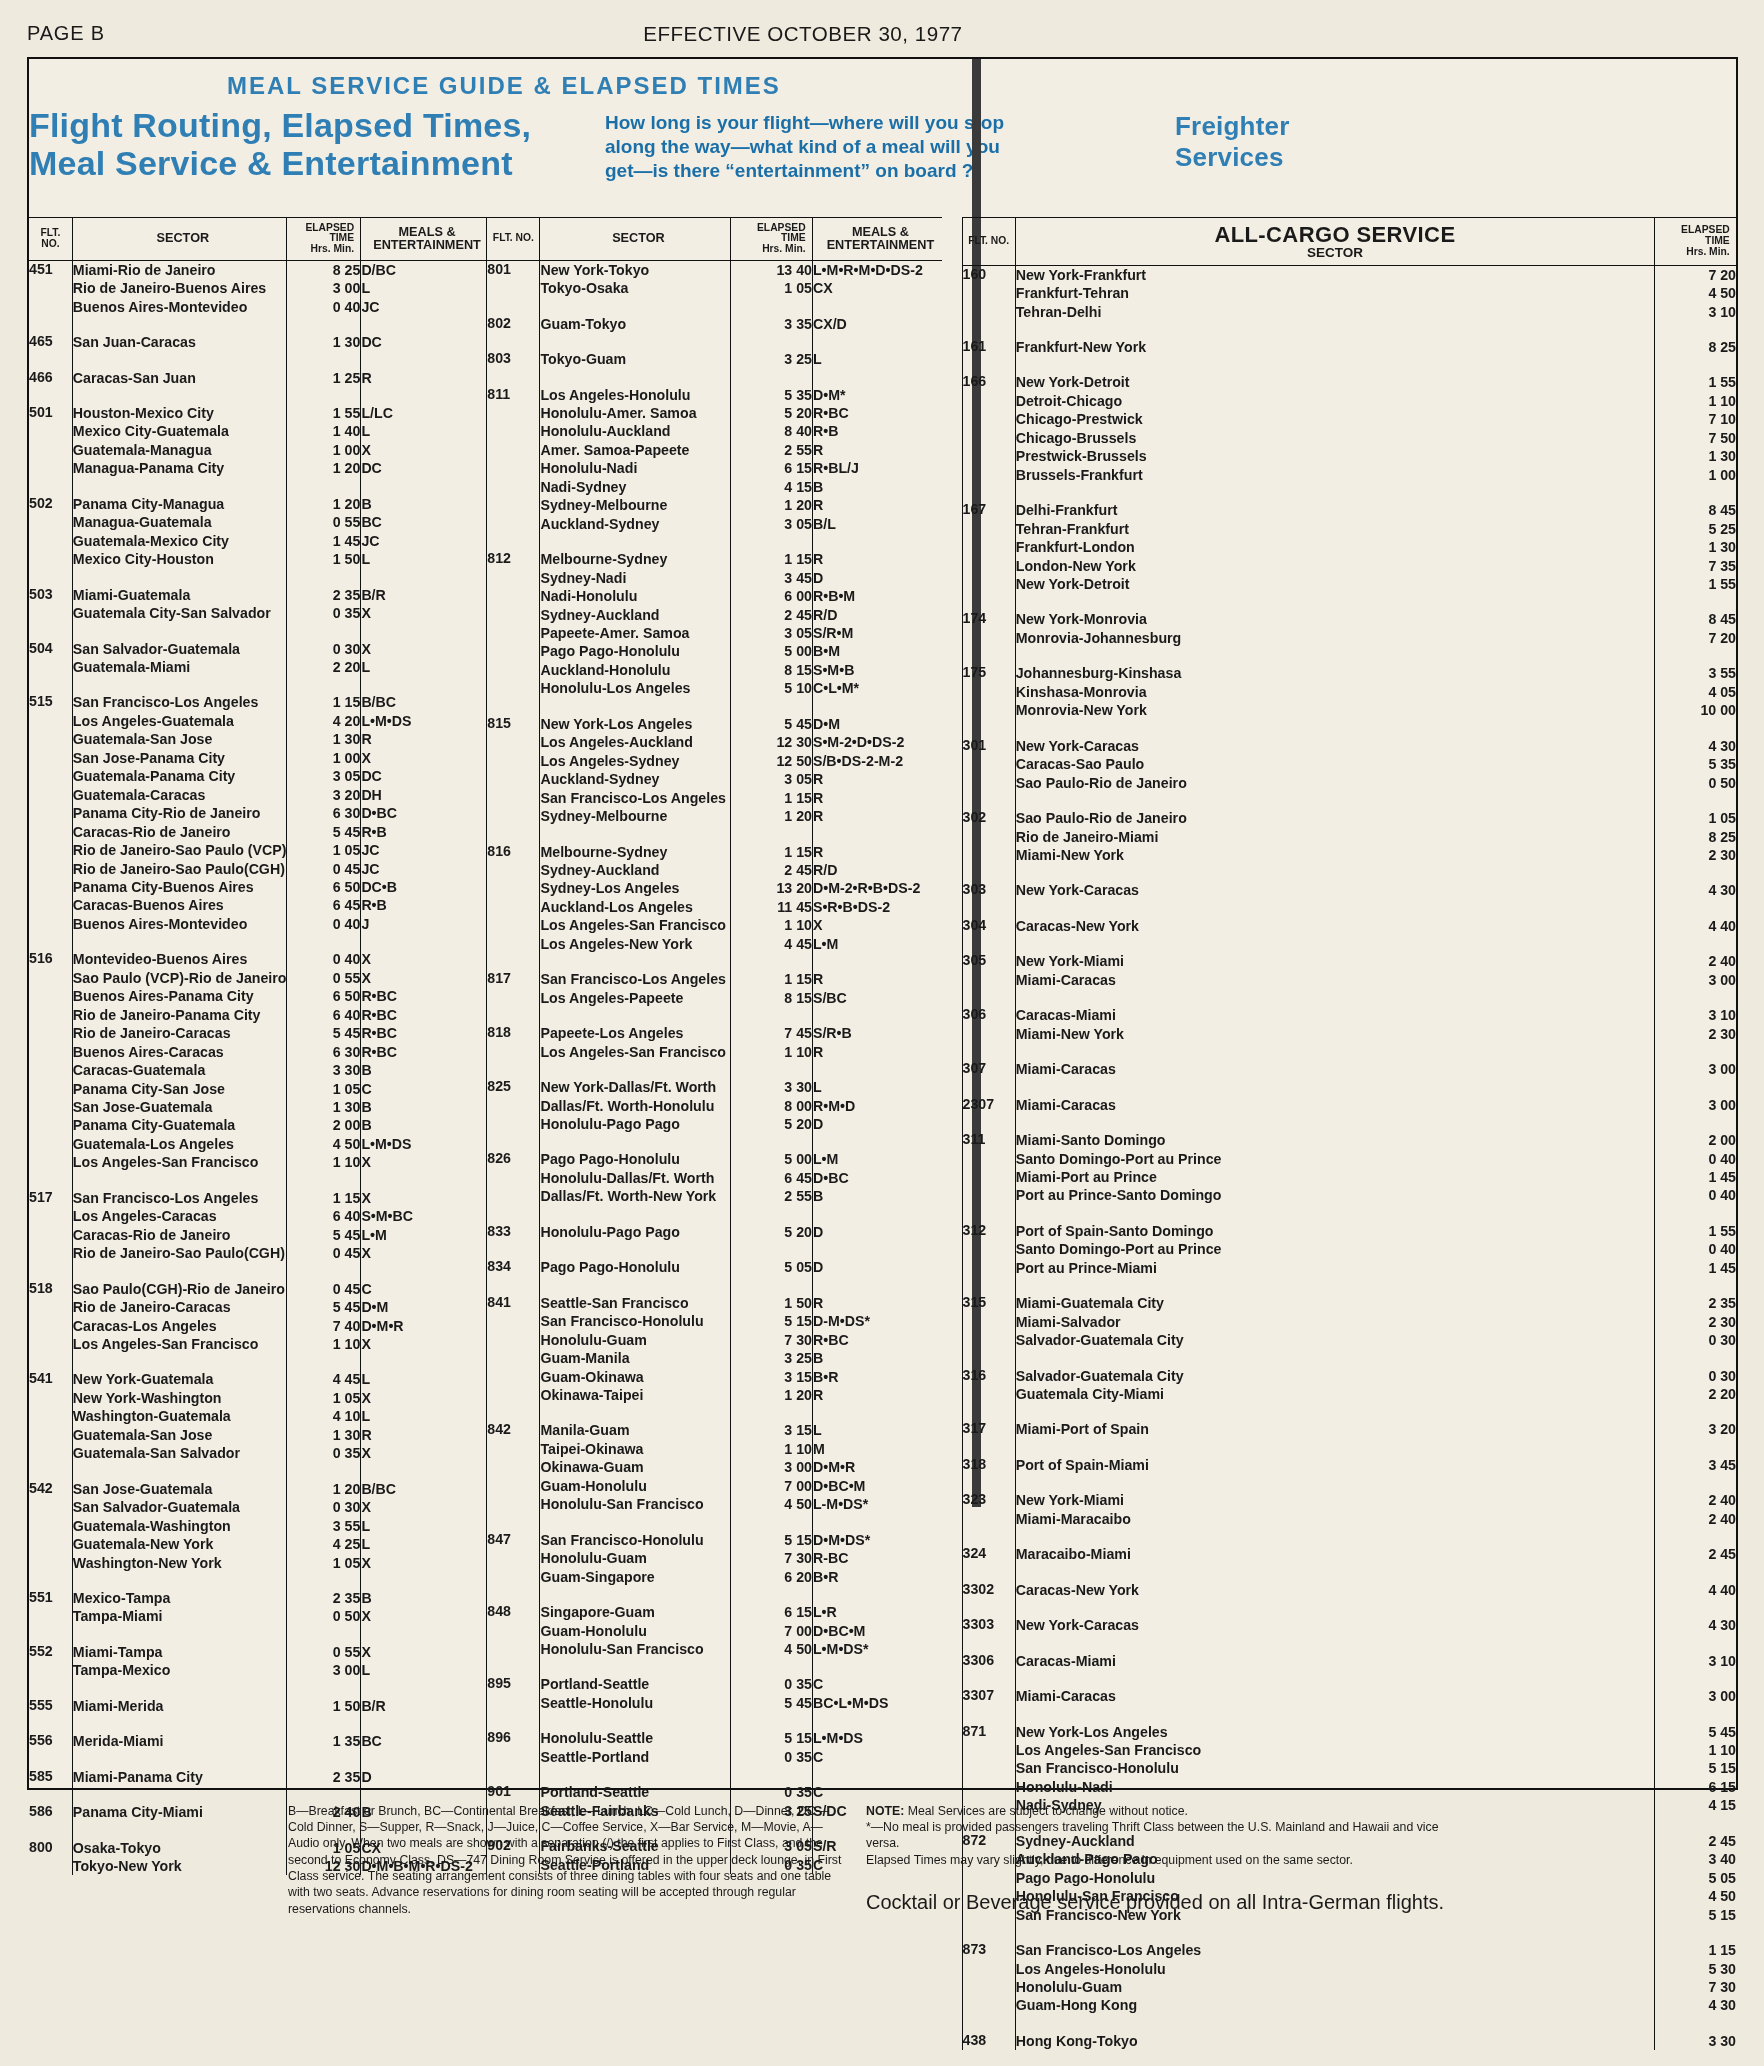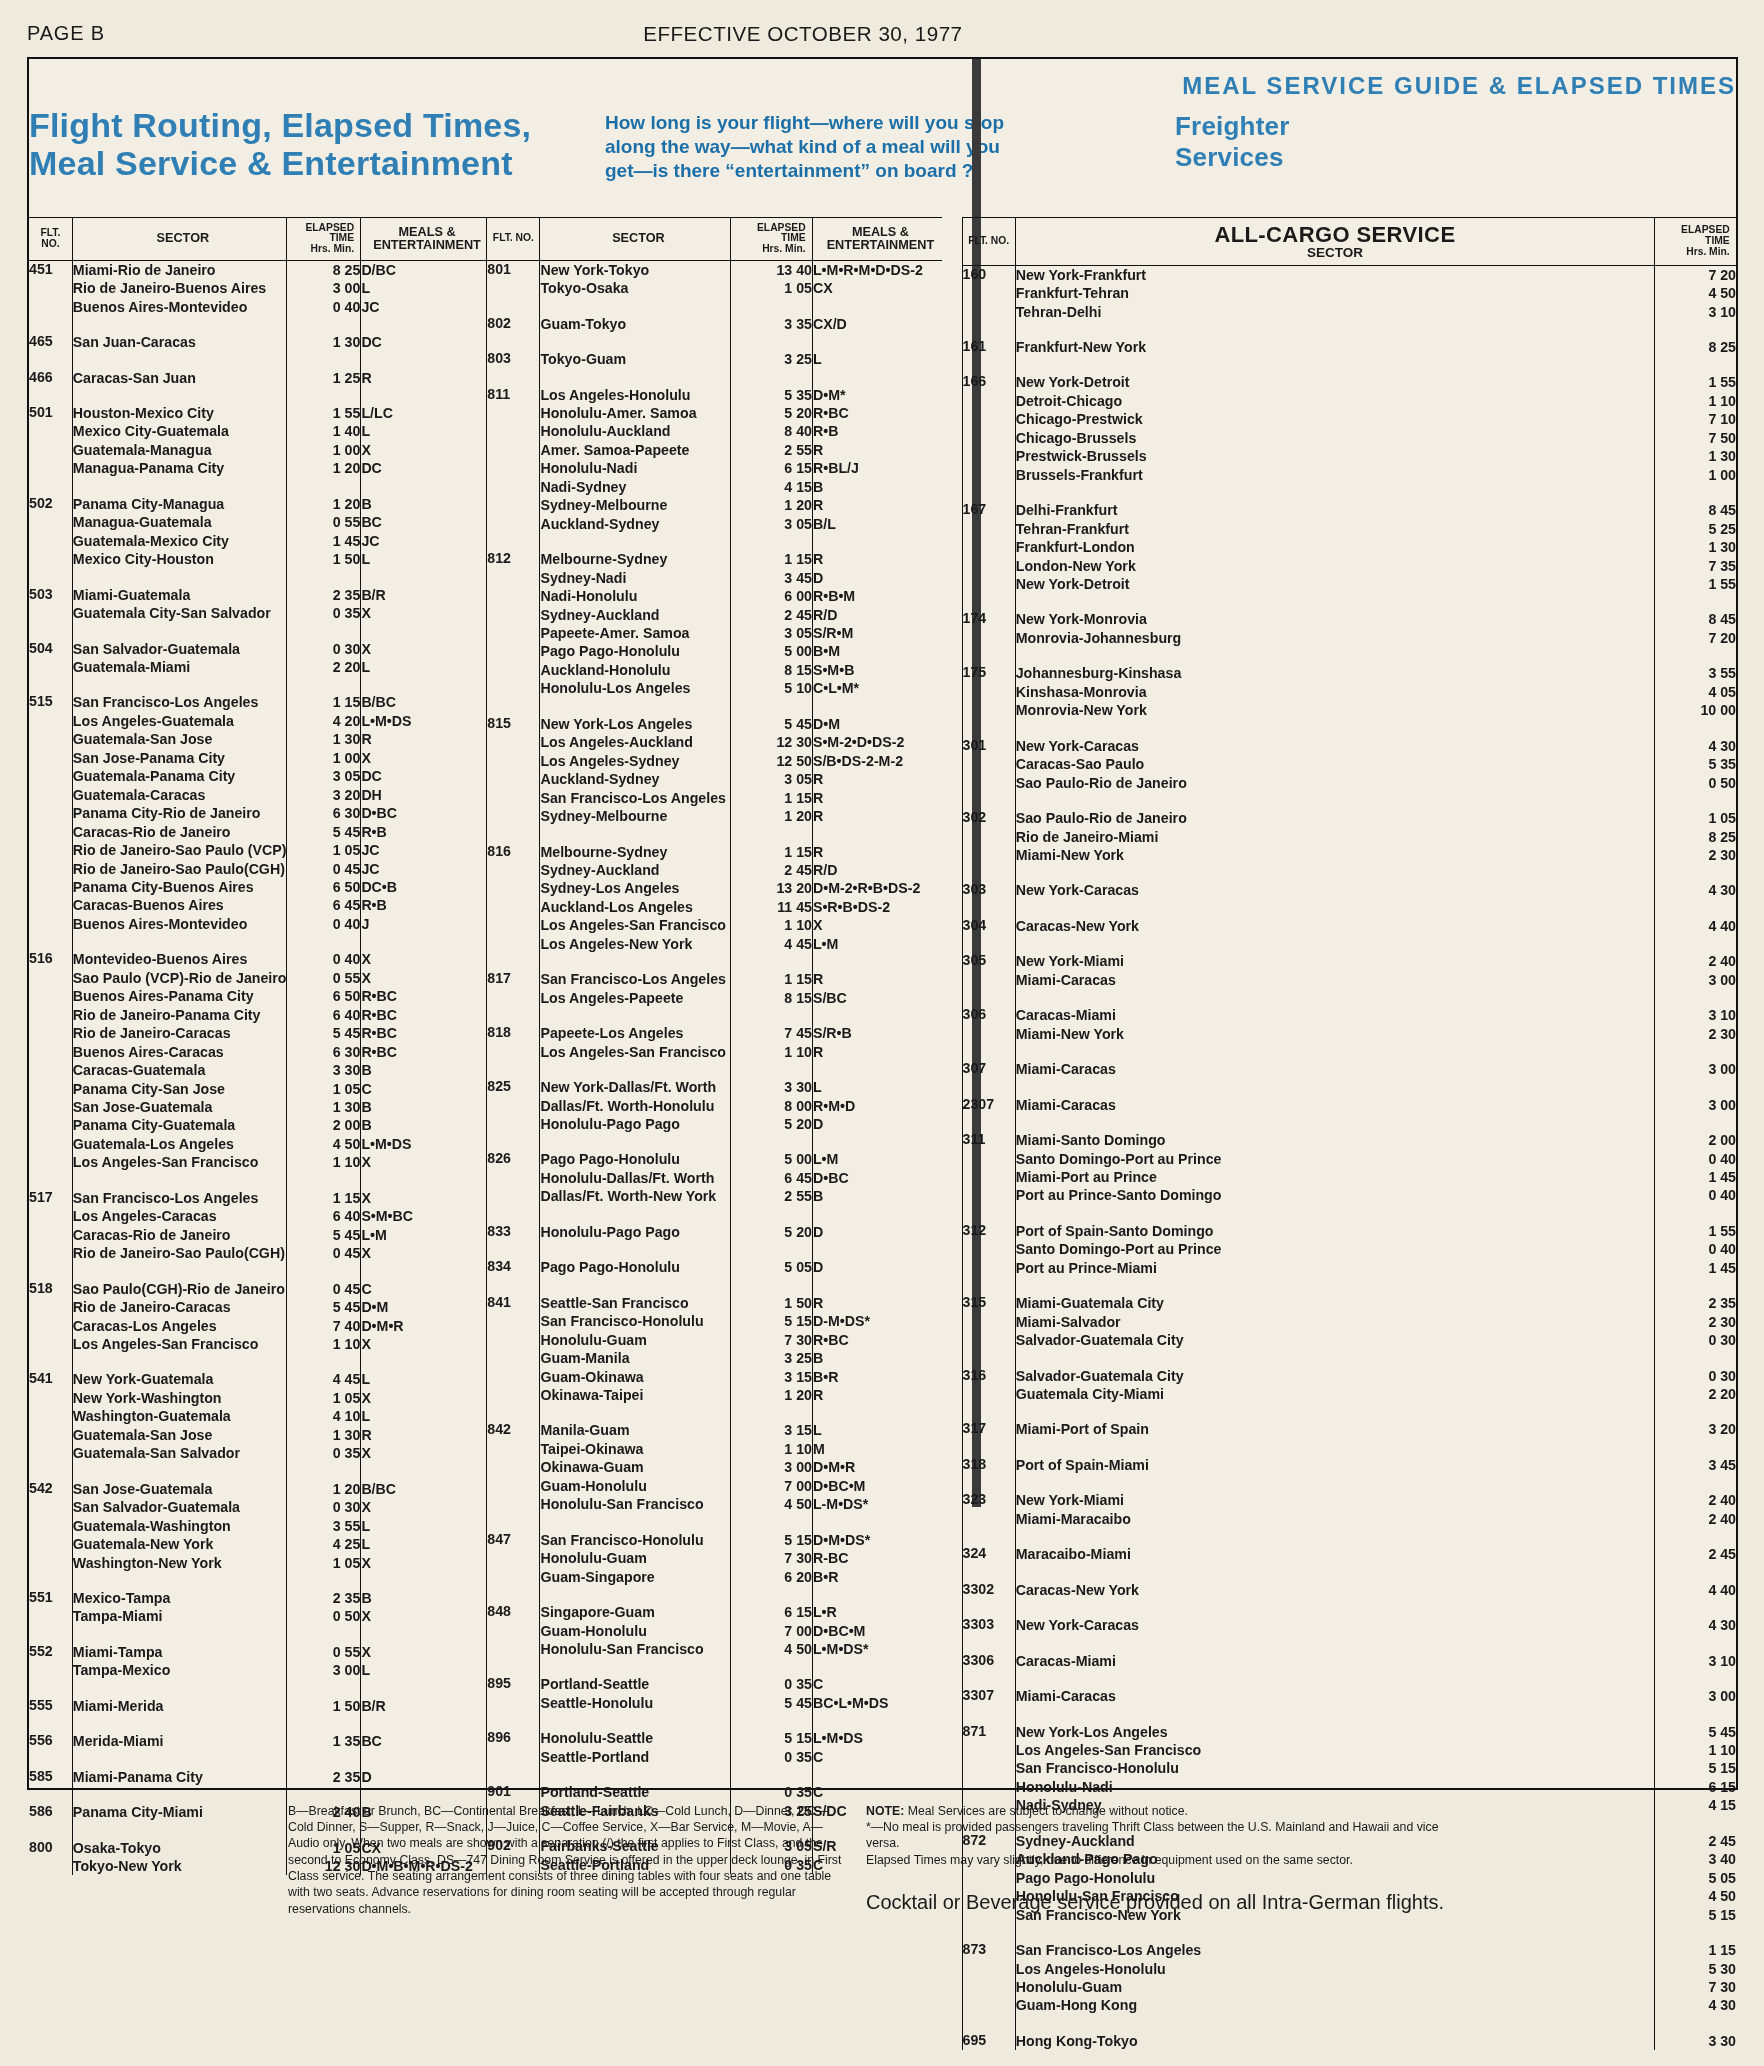--- a/index.html
+++ b/index.html
@@ -12,21 +12,21 @@
   }
   .page{position:relative;width:1765px;height:2066px;box-sizing:border-box;padding:22px 27px;}
   .tophead{display:flex;align-items:flex-start;justify-content:space-between;font-size:20px;letter-spacing:0.4px;text-align:center;}
   .tophead .pageb{font-size:20px;letter-spacing:0.8px;}
   .tophead .eff{font-size:20.6px;font-weight:normal;letter-spacing:0.5px;margin-left:-142px;}
   .tophead .spacer{width:95px;}
 
   .frame{position:relative;margin-top:11px;border:2.4px solid #111;height:1733px;box-sizing:border-box;background:#f3eee3;}
 
   .banner{position:relative;padding:12.7px 0 0 0;height:158px;box-sizing:border-box;}
-  .msg{color:#2f7fb5;font-weight:bold;font-size:24px;letter-spacing:2px;margin-left:198px;text-align:right;}
+  .msg{color:#2f7fb5;font-weight:bold;font-size:24px;letter-spacing:2px;margin-left:198px;}
   .bluehead{color:#2f7fb5;font-weight:bold;font-size:34px;line-height:1.12;margin-left:0;margin-top:6.3px;letter-spacing:0.2px;}
   .qtext{position:absolute;left:576px;top:52px;width:411px;color:#1b6fa8;font-weight:bold;font-size:19px;line-height:1.25;}
   .freighter{position:absolute;left:1146px;top:52px;color:#2f7fb5;font-weight:bold;font-size:26px;line-height:1.2;letter-spacing:0.2px;}
 
   .vrule{position:absolute;left:943px;top:0px;width:8.7px;height:1448px;background:#3a3a3a;}
 
   .cols{position:relative;display:flex;}
   .col{position:relative;}
   .colA{width:467px;}
   .colB{width:465px;}
@@ -1372,21 +1372,21 @@
                   <div>Guam-Hong Kong</div>
                 </td>
                 <td class="time lines vl"><div>1 15</div><div>5 30</div><div>7 30</div><div>4 30</div></td>
               </tr>
               <tr>
                 <td class="pad vl">&nbsp;</td>
                 <td class="pad vl">&nbsp;</td>
                 <td class="pad vl">&nbsp;</td>
               </tr>
               <tr class="grp">
-                <td class="flt c-flt vl">695</td>
+                <td class="flt c-flt vl">438</td>
                 <td class="sector lines vl">
                   <div>Hong Kong-Tokyo</div>
                 </td>
                 <td class="time lines vl"><div>3 30</div></td>
               </tr>
             </tbody>
         </table>
       </div>
 
     </div>

